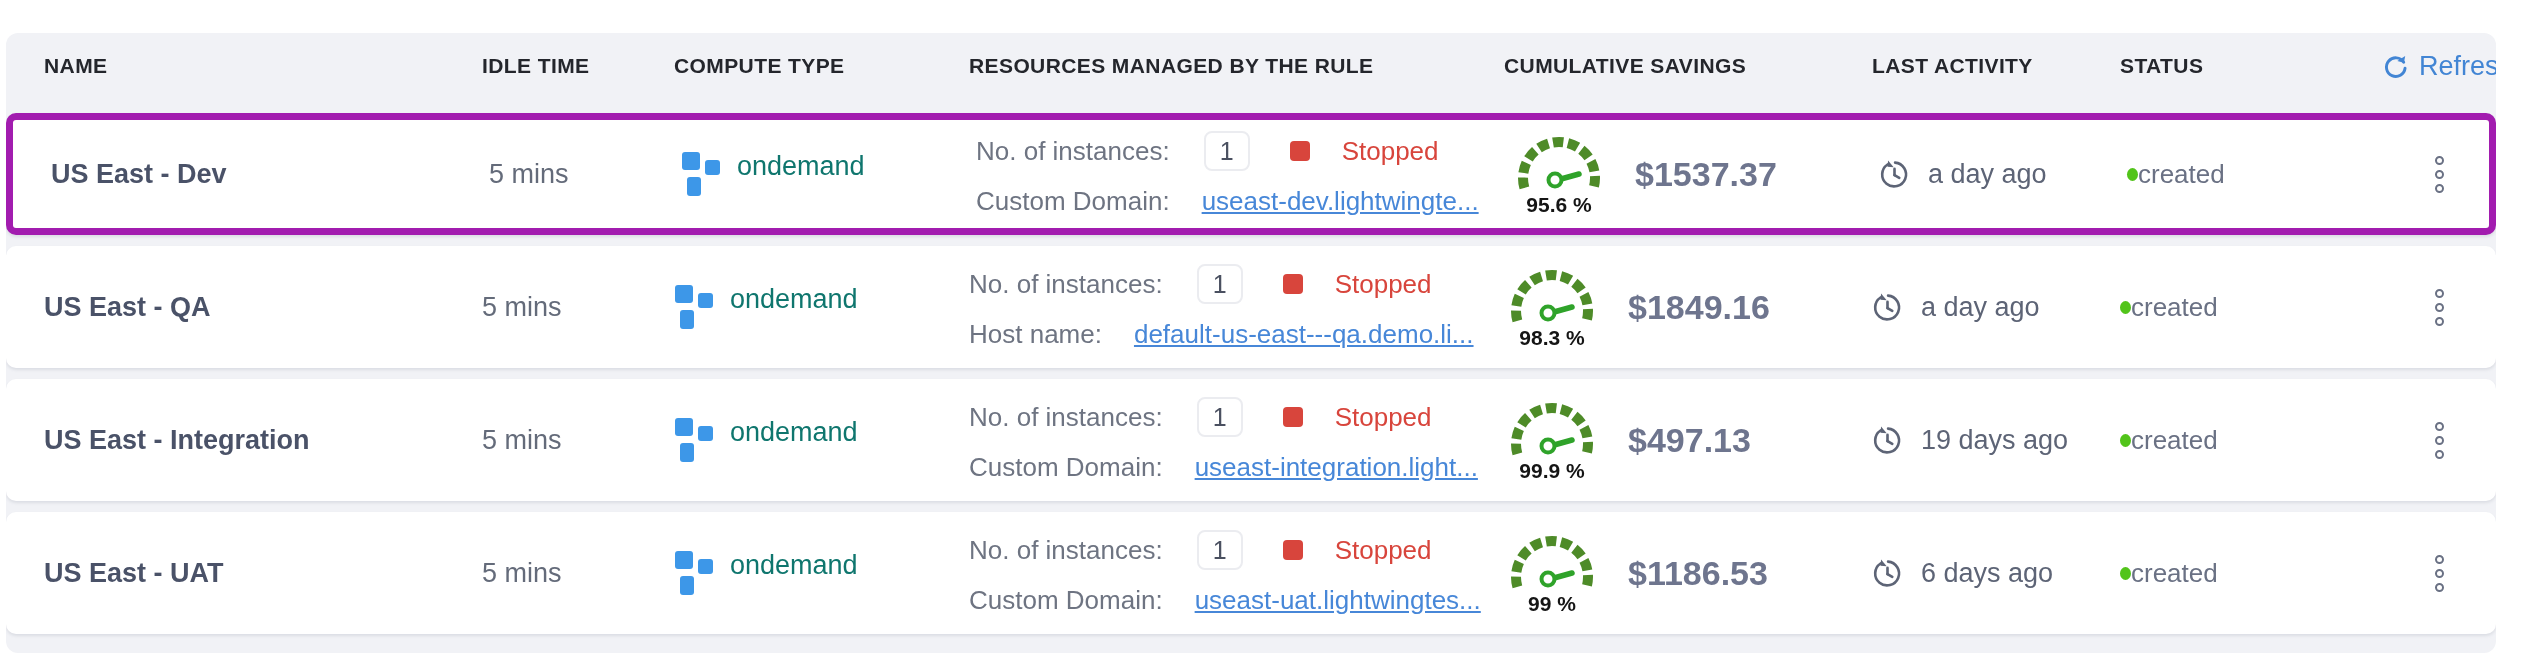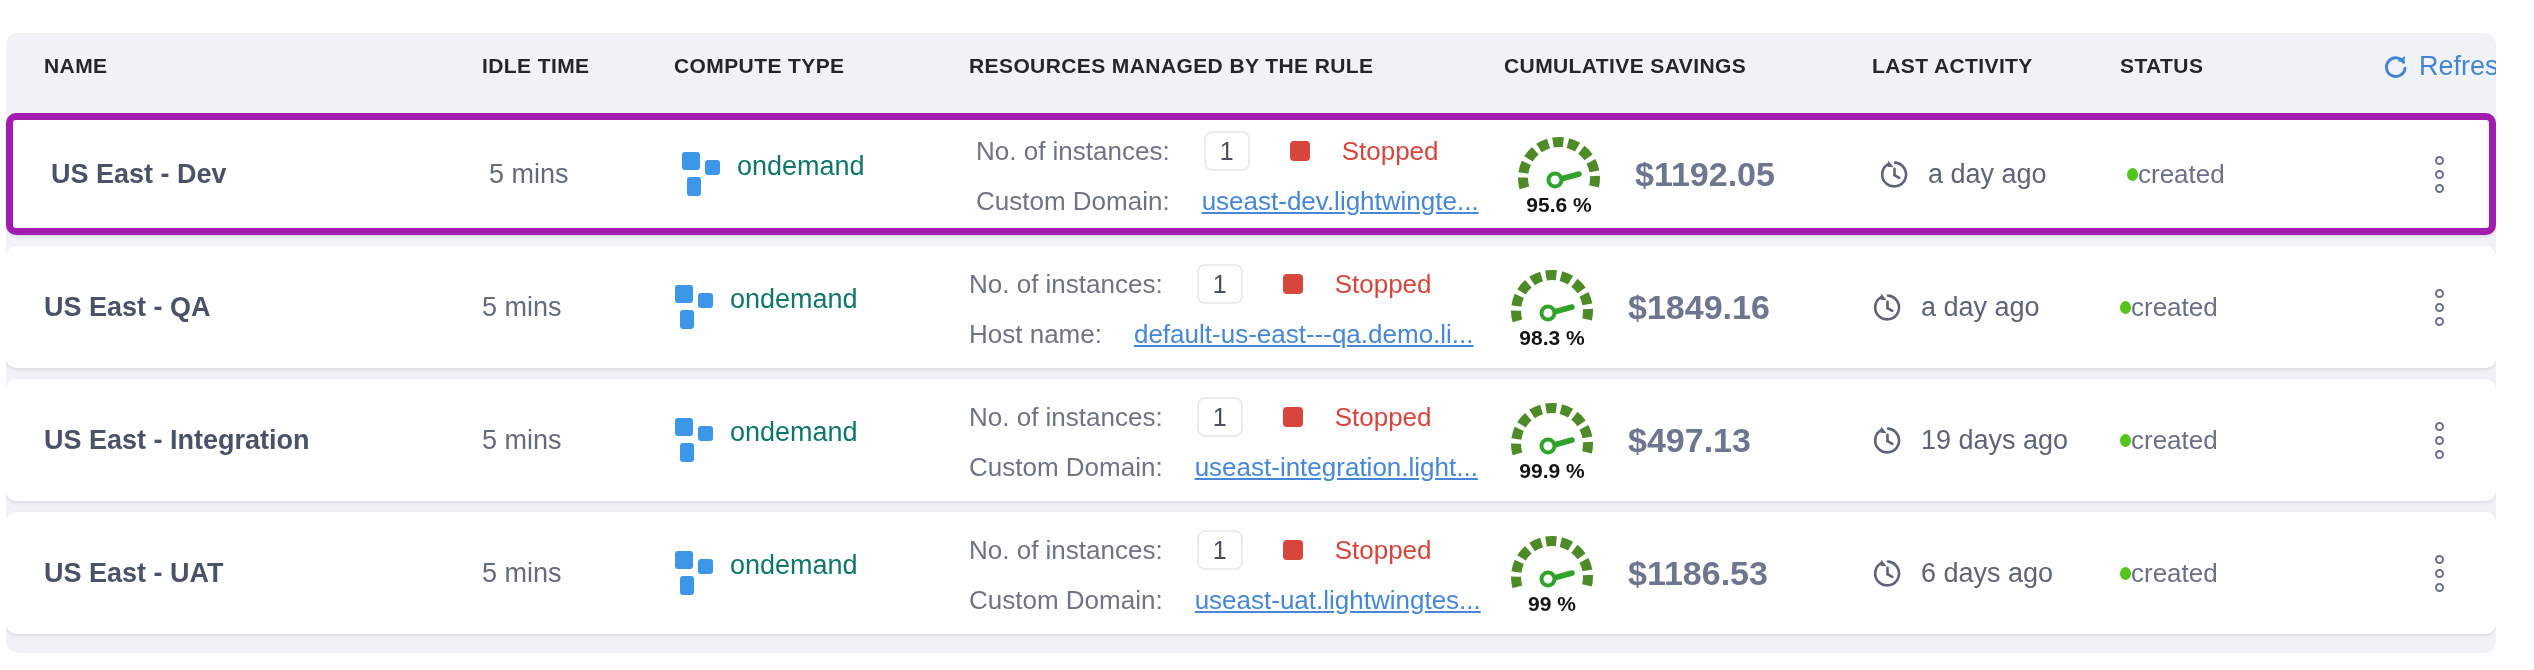--- a/index.html
+++ b/index.html
@@ -117,21 +117,21 @@
     </div>
     <div class="cell-savings">
       <div class="gauge-wrap">
         <svg width="96" height="60" viewBox="0 0 96 60">
           <path d="M13.4 55.9 A36 36 0 1 1 82.6 55.9" fill="none" stroke="#4e8b28" stroke-width="10" stroke-dasharray="10.5 4.6"></path>
           <line x1="50" y1="47" x2="68" y2="42" stroke="#2fa32a" stroke-width="5.5" stroke-linecap="round"></line>
           <circle cx="44" cy="48" r="6.5" fill="#ffffff" stroke="#2fa32a" stroke-width="4"></circle>
         </svg>
         <div class="gauge-pct">95.6 %</div>
       </div>
-      <div class="savings-amount">$1192.05</div>
+      <div class="savings-amount">$1537.37</div>
     </div>
     <div class="cell-activity">
       <svg width="31" height="31" viewBox="0 0 26 26" fill="none">
         <path d="M7.2 4.6 A10 10 0 1 0 13.5 3" stroke="#5d6476" stroke-width="2.2" stroke-linecap="round"></path>
         <path d="M7.6 1.2 L7.1 6.4 L12.3 6.9 Z" fill="#5d6476"></path>
         <line x1="13" y1="13.5" x2="13" y2="8.3" stroke="#5d6476" stroke-width="2.2" stroke-linecap="round"></line>
         <line x1="13" y1="13.5" x2="17" y2="15.8" stroke="#5d6476" stroke-width="2.2" stroke-linecap="round"></line>
       </svg>
       <span>a day ago</span>
     </div>

